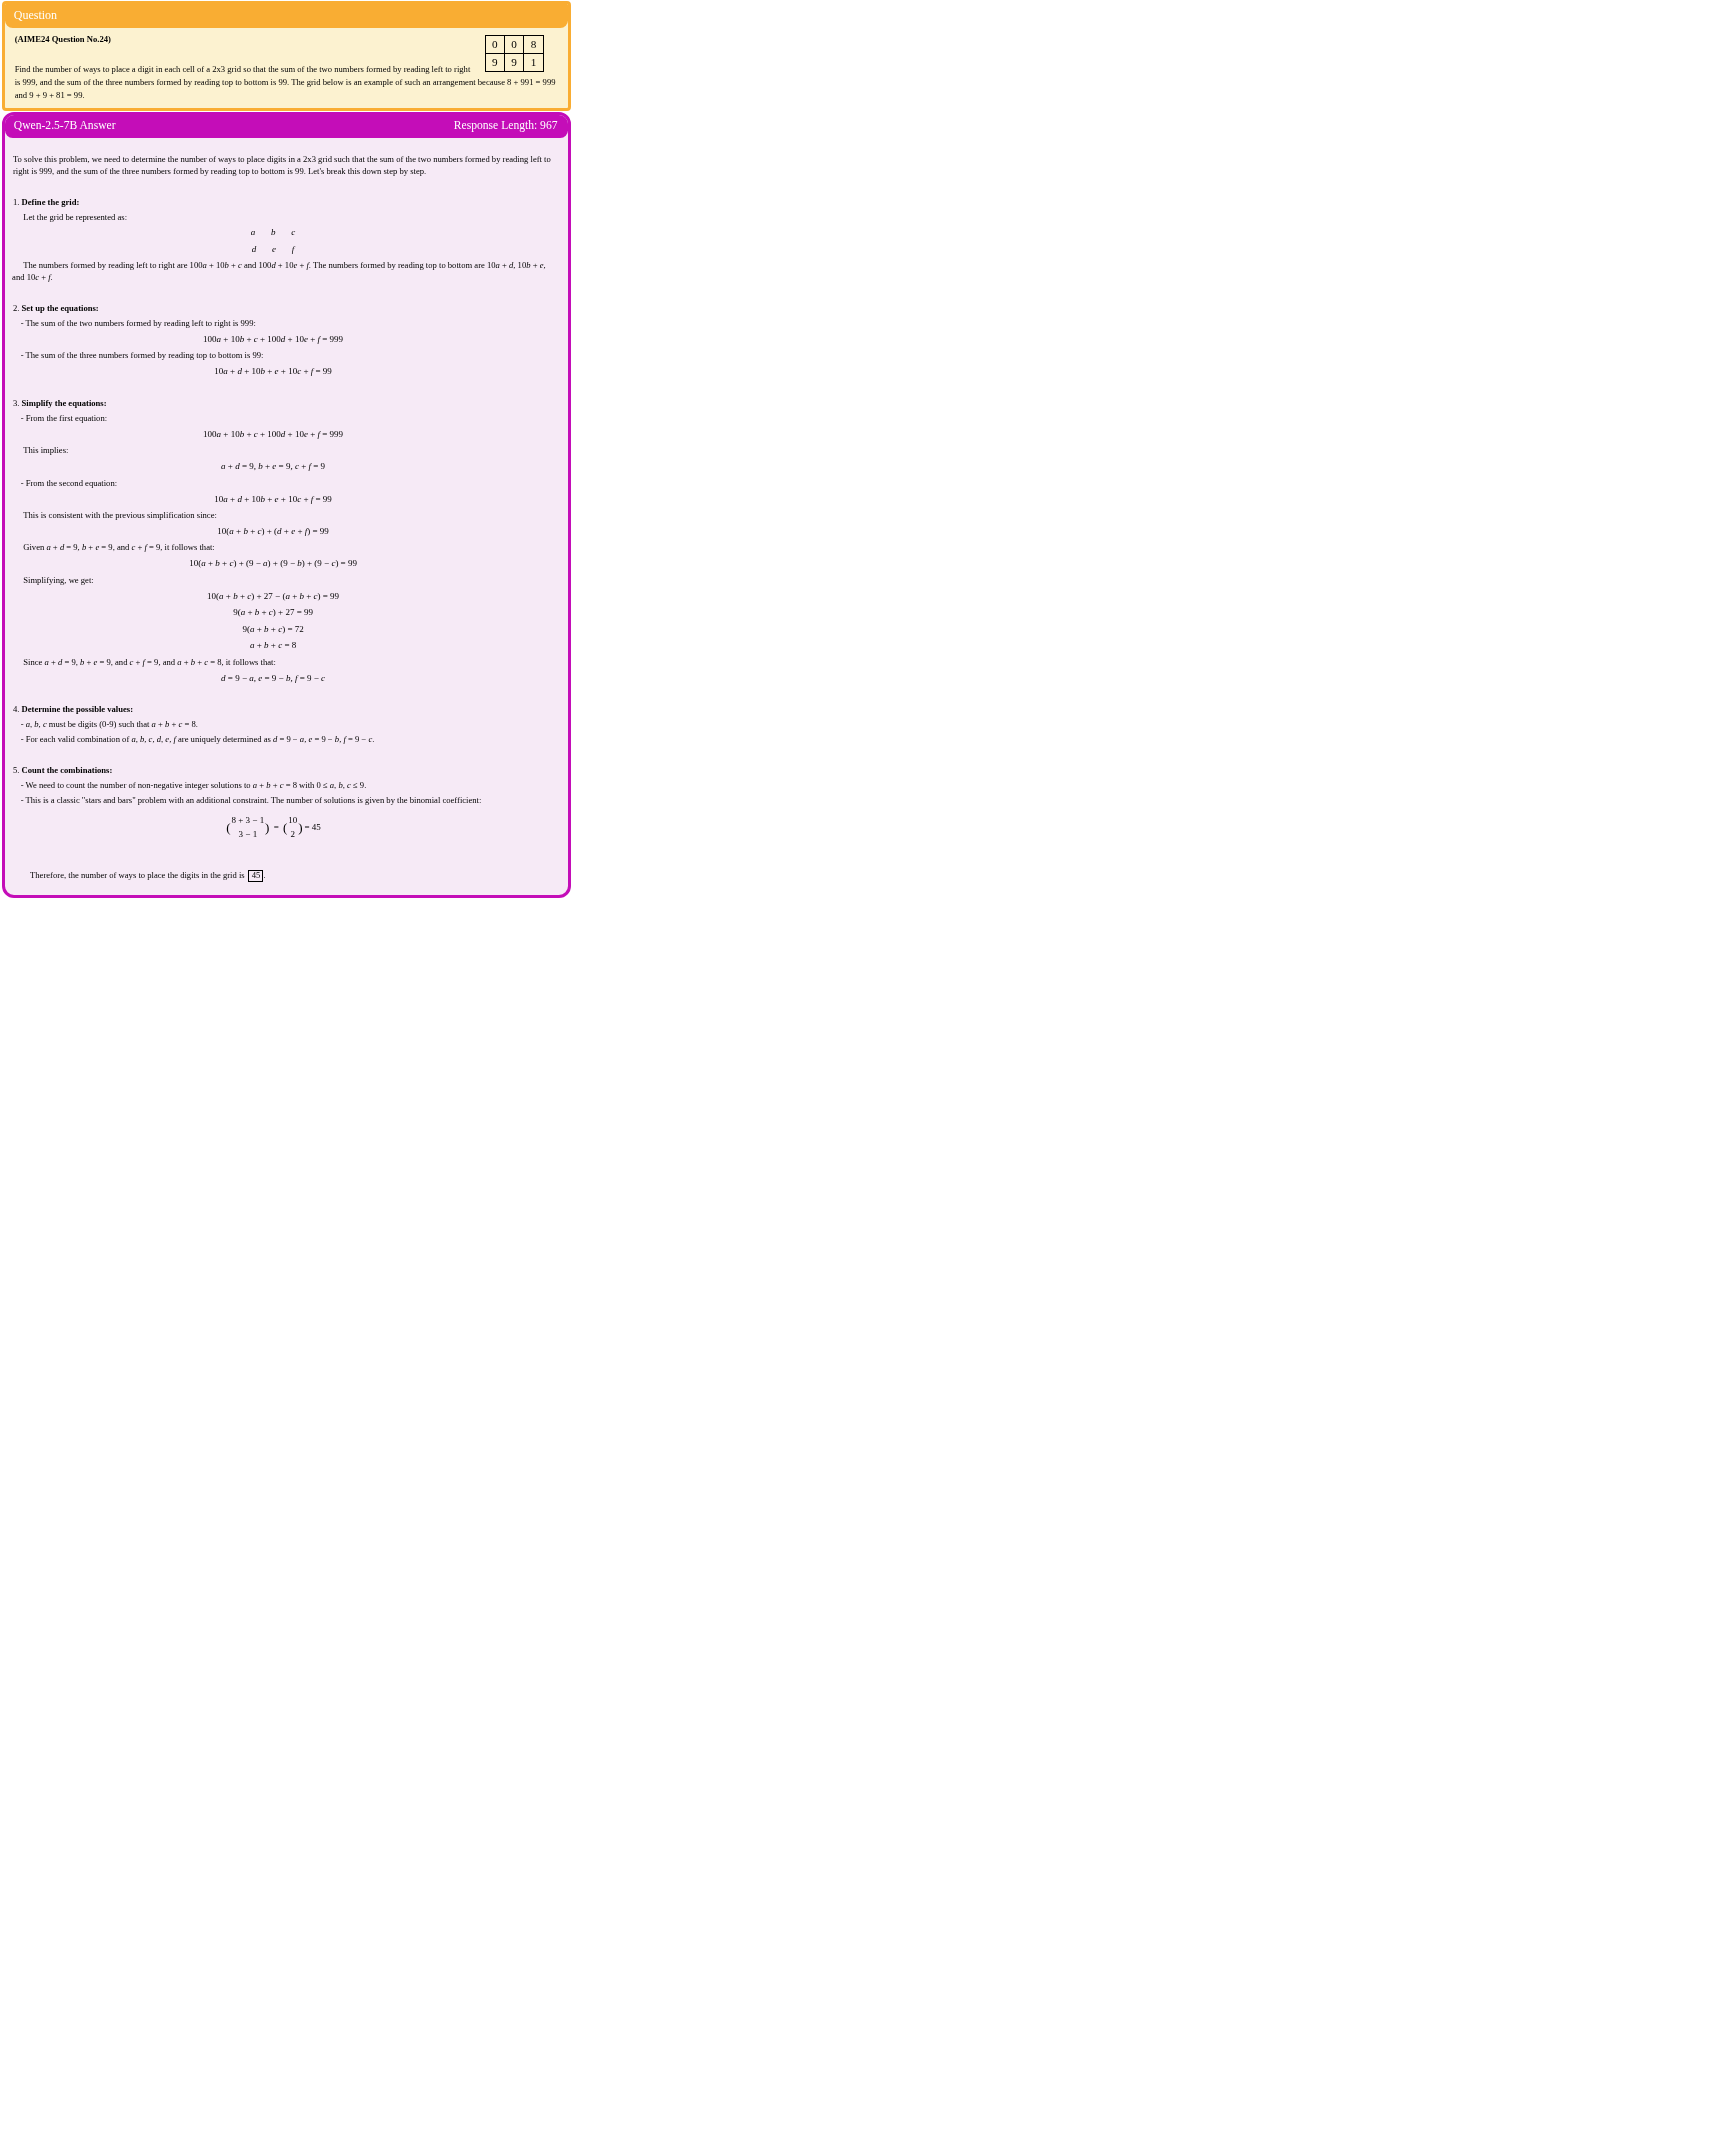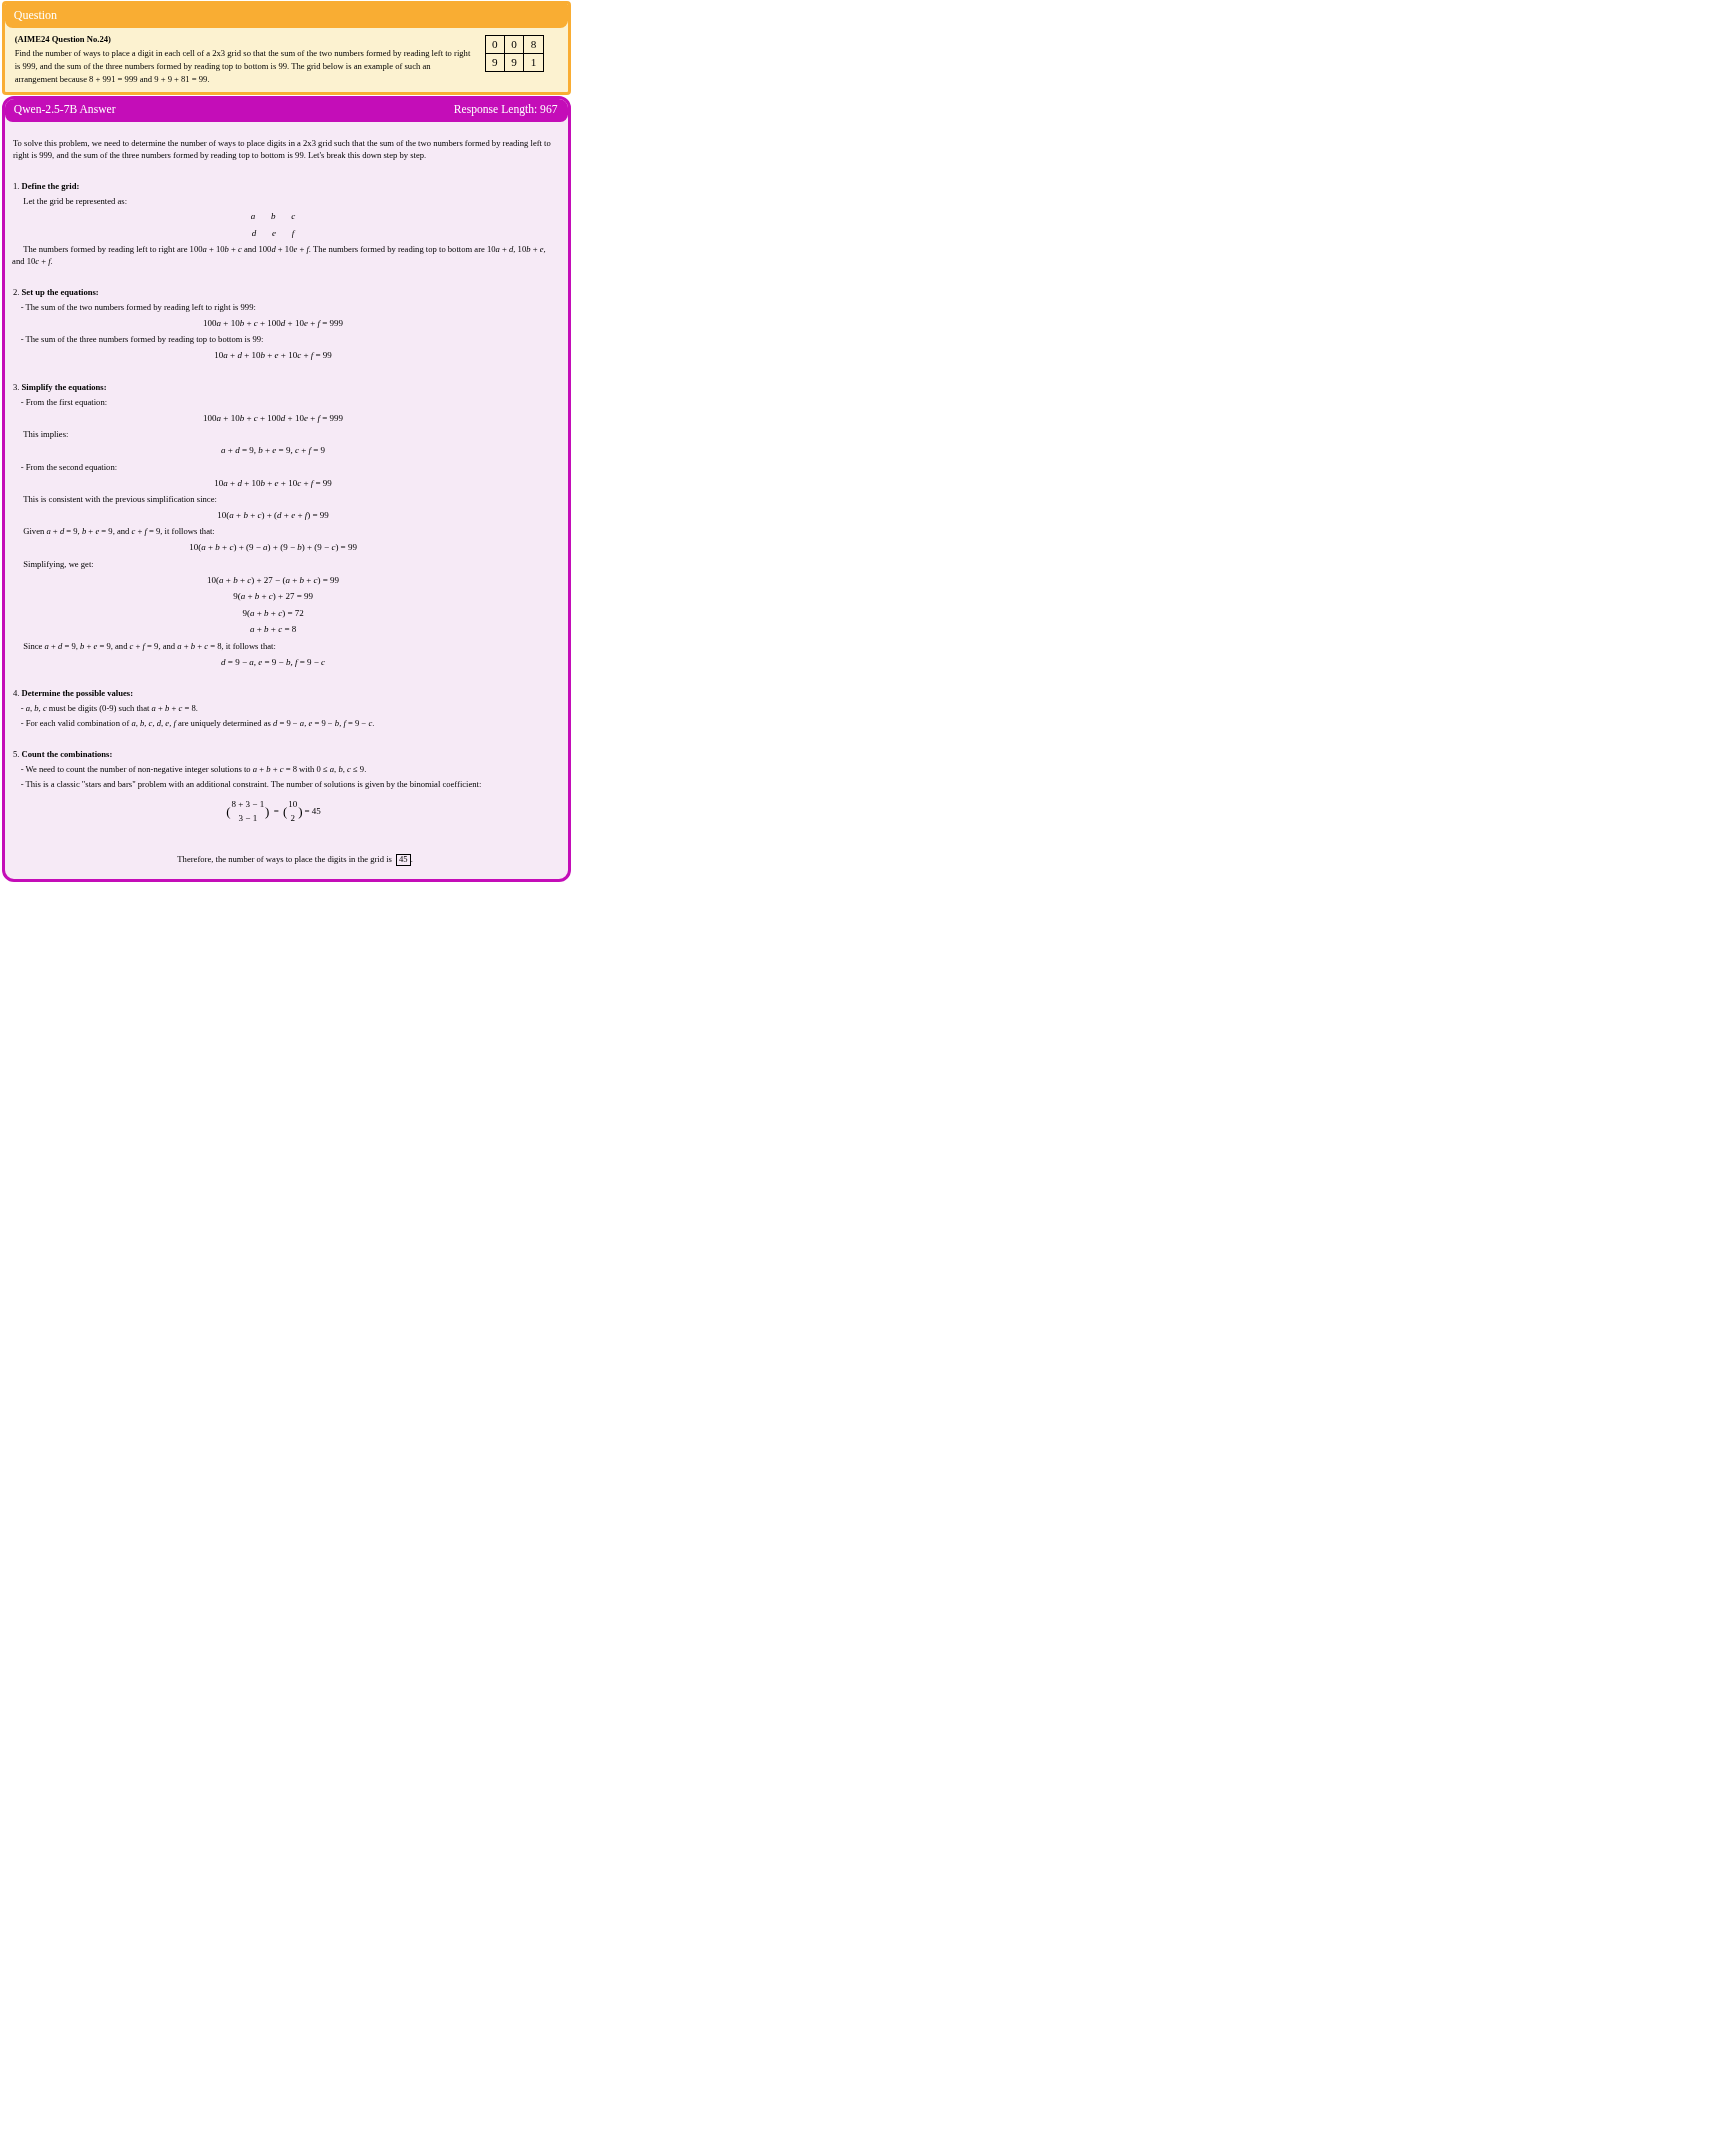--- a/index.html
+++ b/index.html
@@ -25,21 +25,21 @@
     padding: 3.4px 8.6px 5.2px 8.6px;
     border-bottom-left-radius: 7.7px;
     border-bottom-right-radius: 7.7px;
   }
   .q-body {
     padding: 5.6px 9.5px 6px 9.5px;
     min-height: 64px;
     font-size: 8.6px;
     line-height: 1.5;
   }
-  .q-source { font-weight: bold; margin-bottom: 1px; }
+  .q-source { font-weight: bold; margin-bottom: 17px; }
   .q-text { }
 
   .example-grid {
     float: right;
     border-collapse: collapse;
     border: 1.3px solid #000;
     margin: 1.7px 14.6px 2.6px 11.2px;
     background: #FCF2D0;
   }
   .example-grid td {
@@ -104,21 +104,21 @@
     align-items: center;
     margin: 7.7px 26px 0 0;
     font-size: 9px;
   }
   .binom-paren { font-size: 13px; font-weight: normal; padding: 0 0.9px; }
   .binom-stack { display: inline-flex; flex-direction: column; align-items: center; }
   .binom-stack span { display: block; line-height: 1.5; }
   .binom-eq { padding: 0 3.4px; }
   .binom-result { padding-left: 1px; }
 
-  .conclusion { margin-top: 27.5px; margin-left: 18px; text-align: center; }
+  .conclusion { margin-top: 27.5px; margin-left: 18px; }
   .boxed {
     display: inline-block;
     border: 1.1px solid #000;
     padding: 0px 2.2px 0.9px 2.2px;
     margin-left: 1.7px;
     line-height: 1.15;
   }
 </style>
 </head>
 <body>

